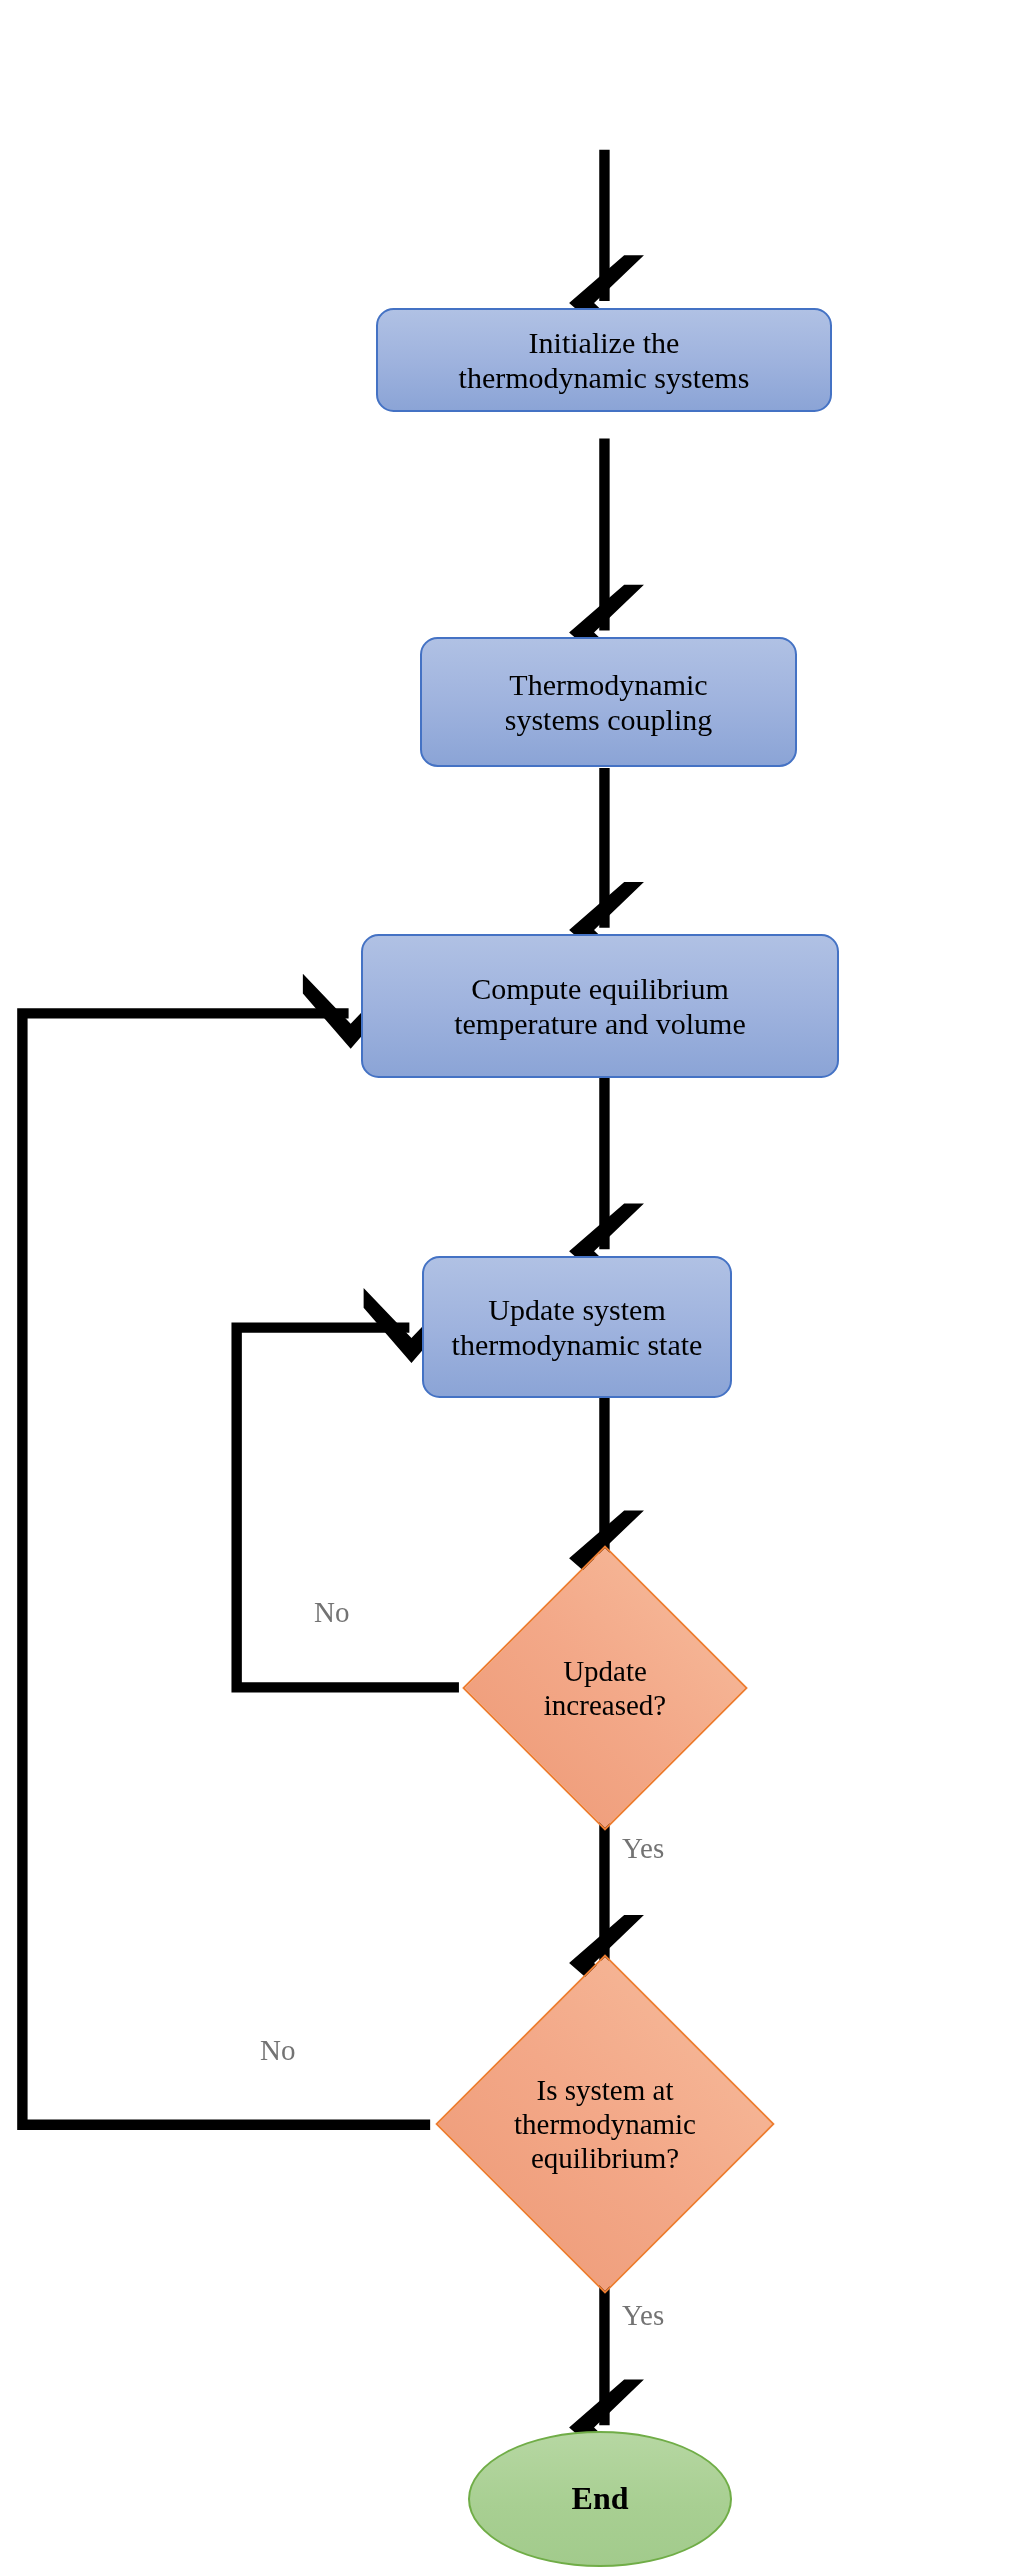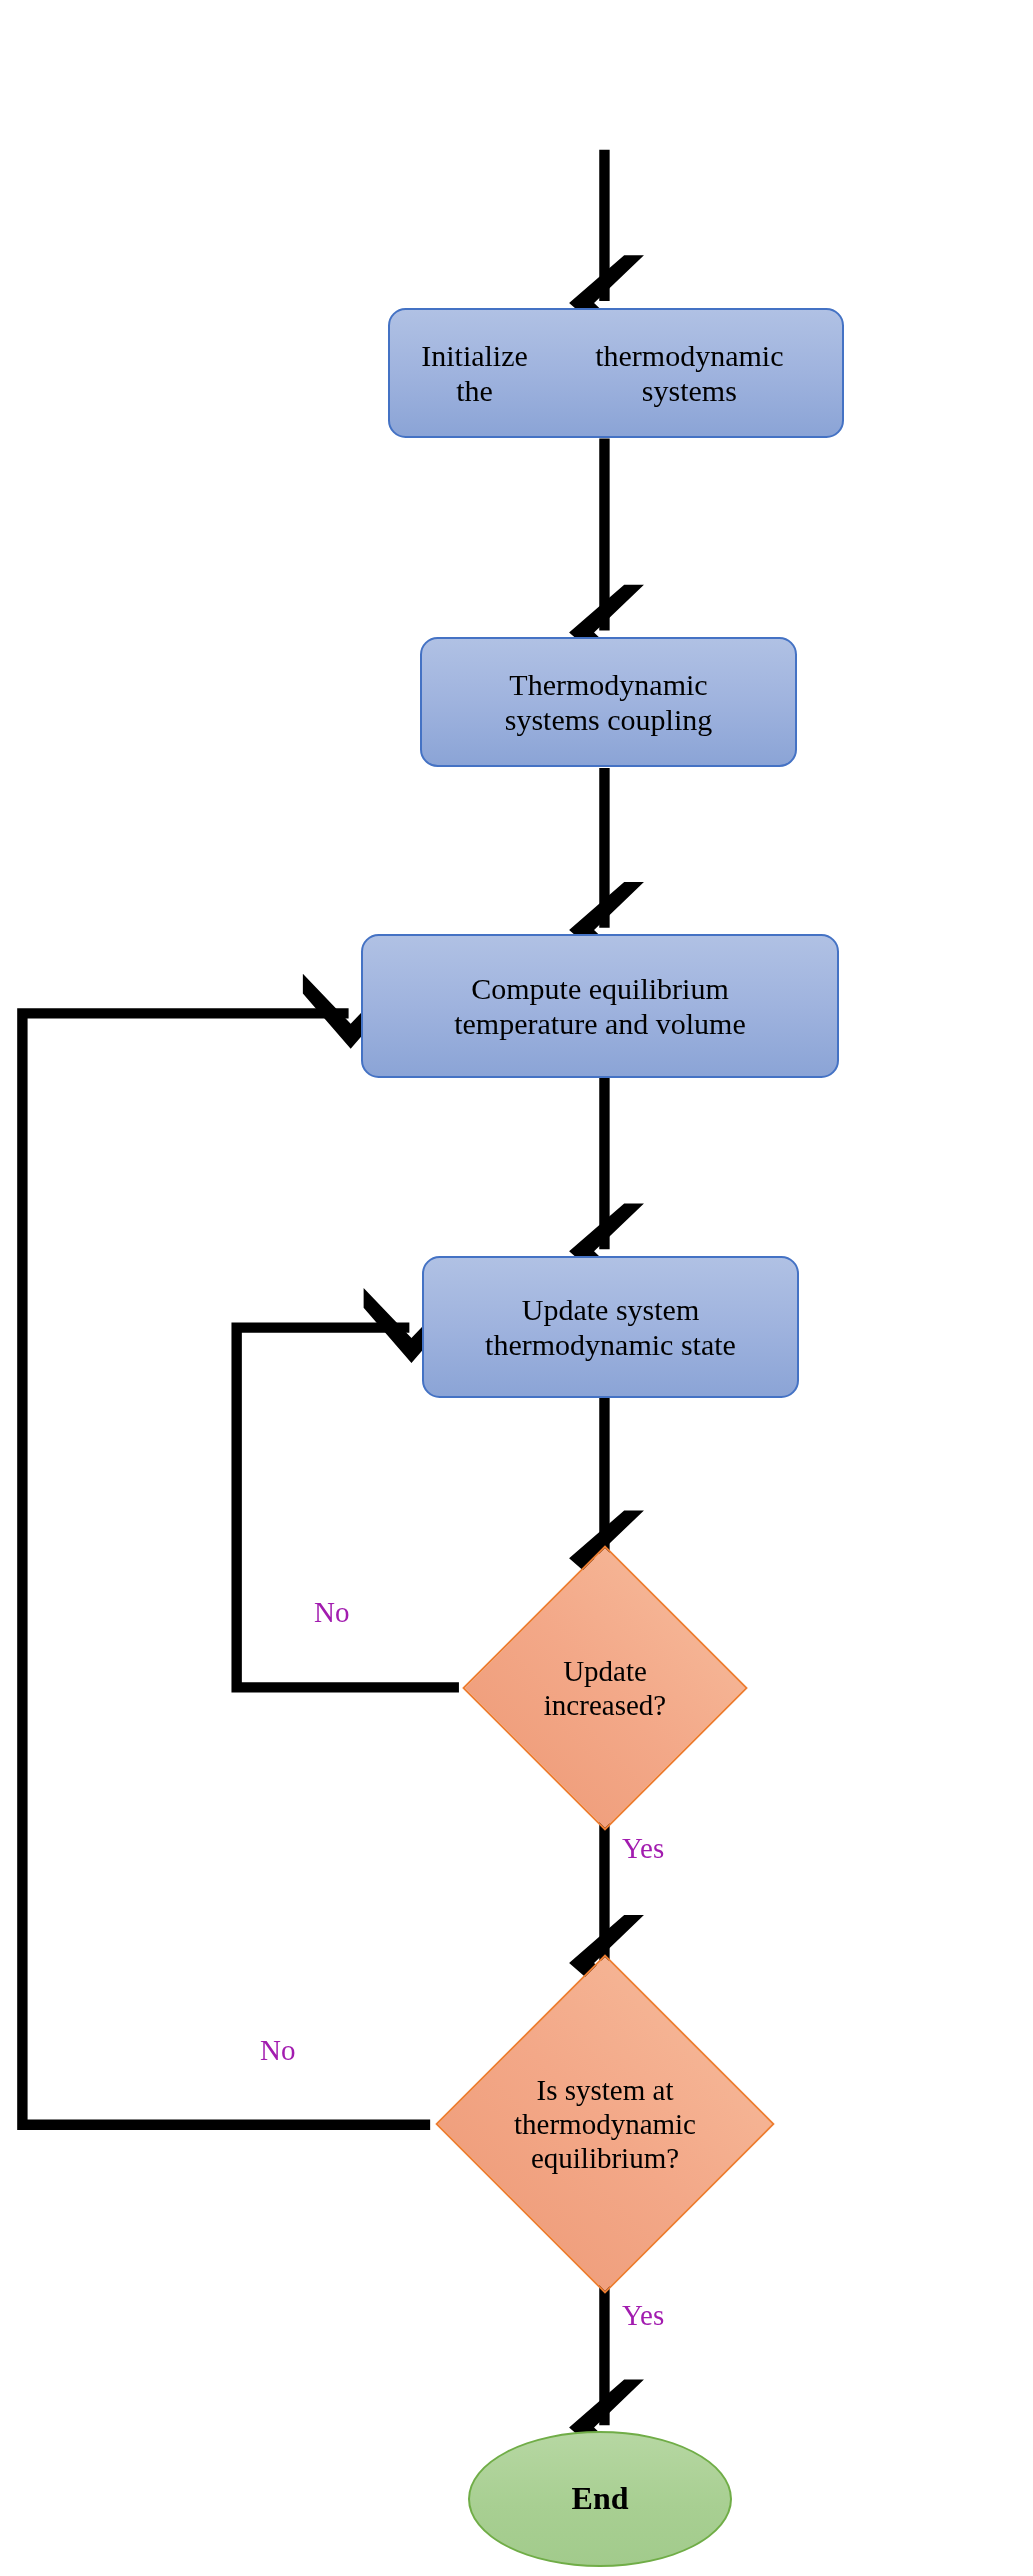--- a/index.html
+++ b/index.html
@@ -69,21 +69,21 @@
     transform: rotate(45deg);
   }
   .decision .diamond-label {
     position: relative;
     z-index: 2;
     width: 118%;
   }
   .edge-label {
     position: absolute;
     font-size: 29px;
-    color: #a21caf;
+    color: #737373;
     white-space: nowrap;
   }
 </style>
 </head>
 <body>
 
 <div id="canvas">
 
   <svg id="edge-layer" viewBox="0 0 1292 3221" width="1033" height="2576" xmlns="http://www.w3.org/2000/svg">
     <defs>
@@ -105,36 +105,36 @@
     <path d="M 574 2110 L 296 2110 L 296 1660 L 512 1660" fill="none" stroke="#000000" stroke-width="13" stroke-linejoin="miter" marker-end="url(#arrowV)"></path>
 
     <line x1="756" y1="2268" x2="756" y2="2452" stroke="#000000" stroke-width="13" marker-end="url(#arrowV)"></line>
 
     <path d="M 538 2657 L 28 2657 L 28 1267 L 436 1267" fill="none" stroke="#000000" stroke-width="13" stroke-linejoin="miter" marker-end="url(#arrowV)"></path>
 
     <line x1="756" y1="2848" x2="756" y2="3033" stroke="#000000" stroke-width="13" marker-end="url(#arrowV)"></line>
   </svg>
 
 
-  <div class="node process" style="left:376px; top:308px; width:456px; height:130px; flex-direction:row;margin-left:12px;">
+  <div class="node process" style="left:376px; top:308px; width:456px; height:104px; flex-direction:column;">
     <span>Initialize the</span>
     <span>thermodynamic systems</span>
   </div>
 
   <div class="node process" style="left:420px; top:637px; width:377px; height:130px; flex-direction:column;">
     <span>Thermodynamic</span>
     <span>systems coupling</span>
   </div>
 
   <div class="node process" style="left:361px; top:934px; width:478px; height:144px; flex-direction:column;">
     <span>Compute equilibrium</span>
     <span>temperature and volume</span>
   </div>
 
-  <div class="node process" style="left:422px; top:1256px; width:377px; height:142px; flex-direction:column;">
+  <div class="node process" style="left:422px; top:1256px; width:310px; height:142px; flex-direction:column;">
     <span>Update system</span>
     <span>thermodynamic state</span>
   </div>
 
   <div class="node decision" style="left:504px; top:1587px; width:202px; height:202px;">
     <span class="diamond-shape"></span>
     <span class="diamond-label">
       <span style="display:block">Update</span>
       <span style="display:block">increased?</span>
     </span>

